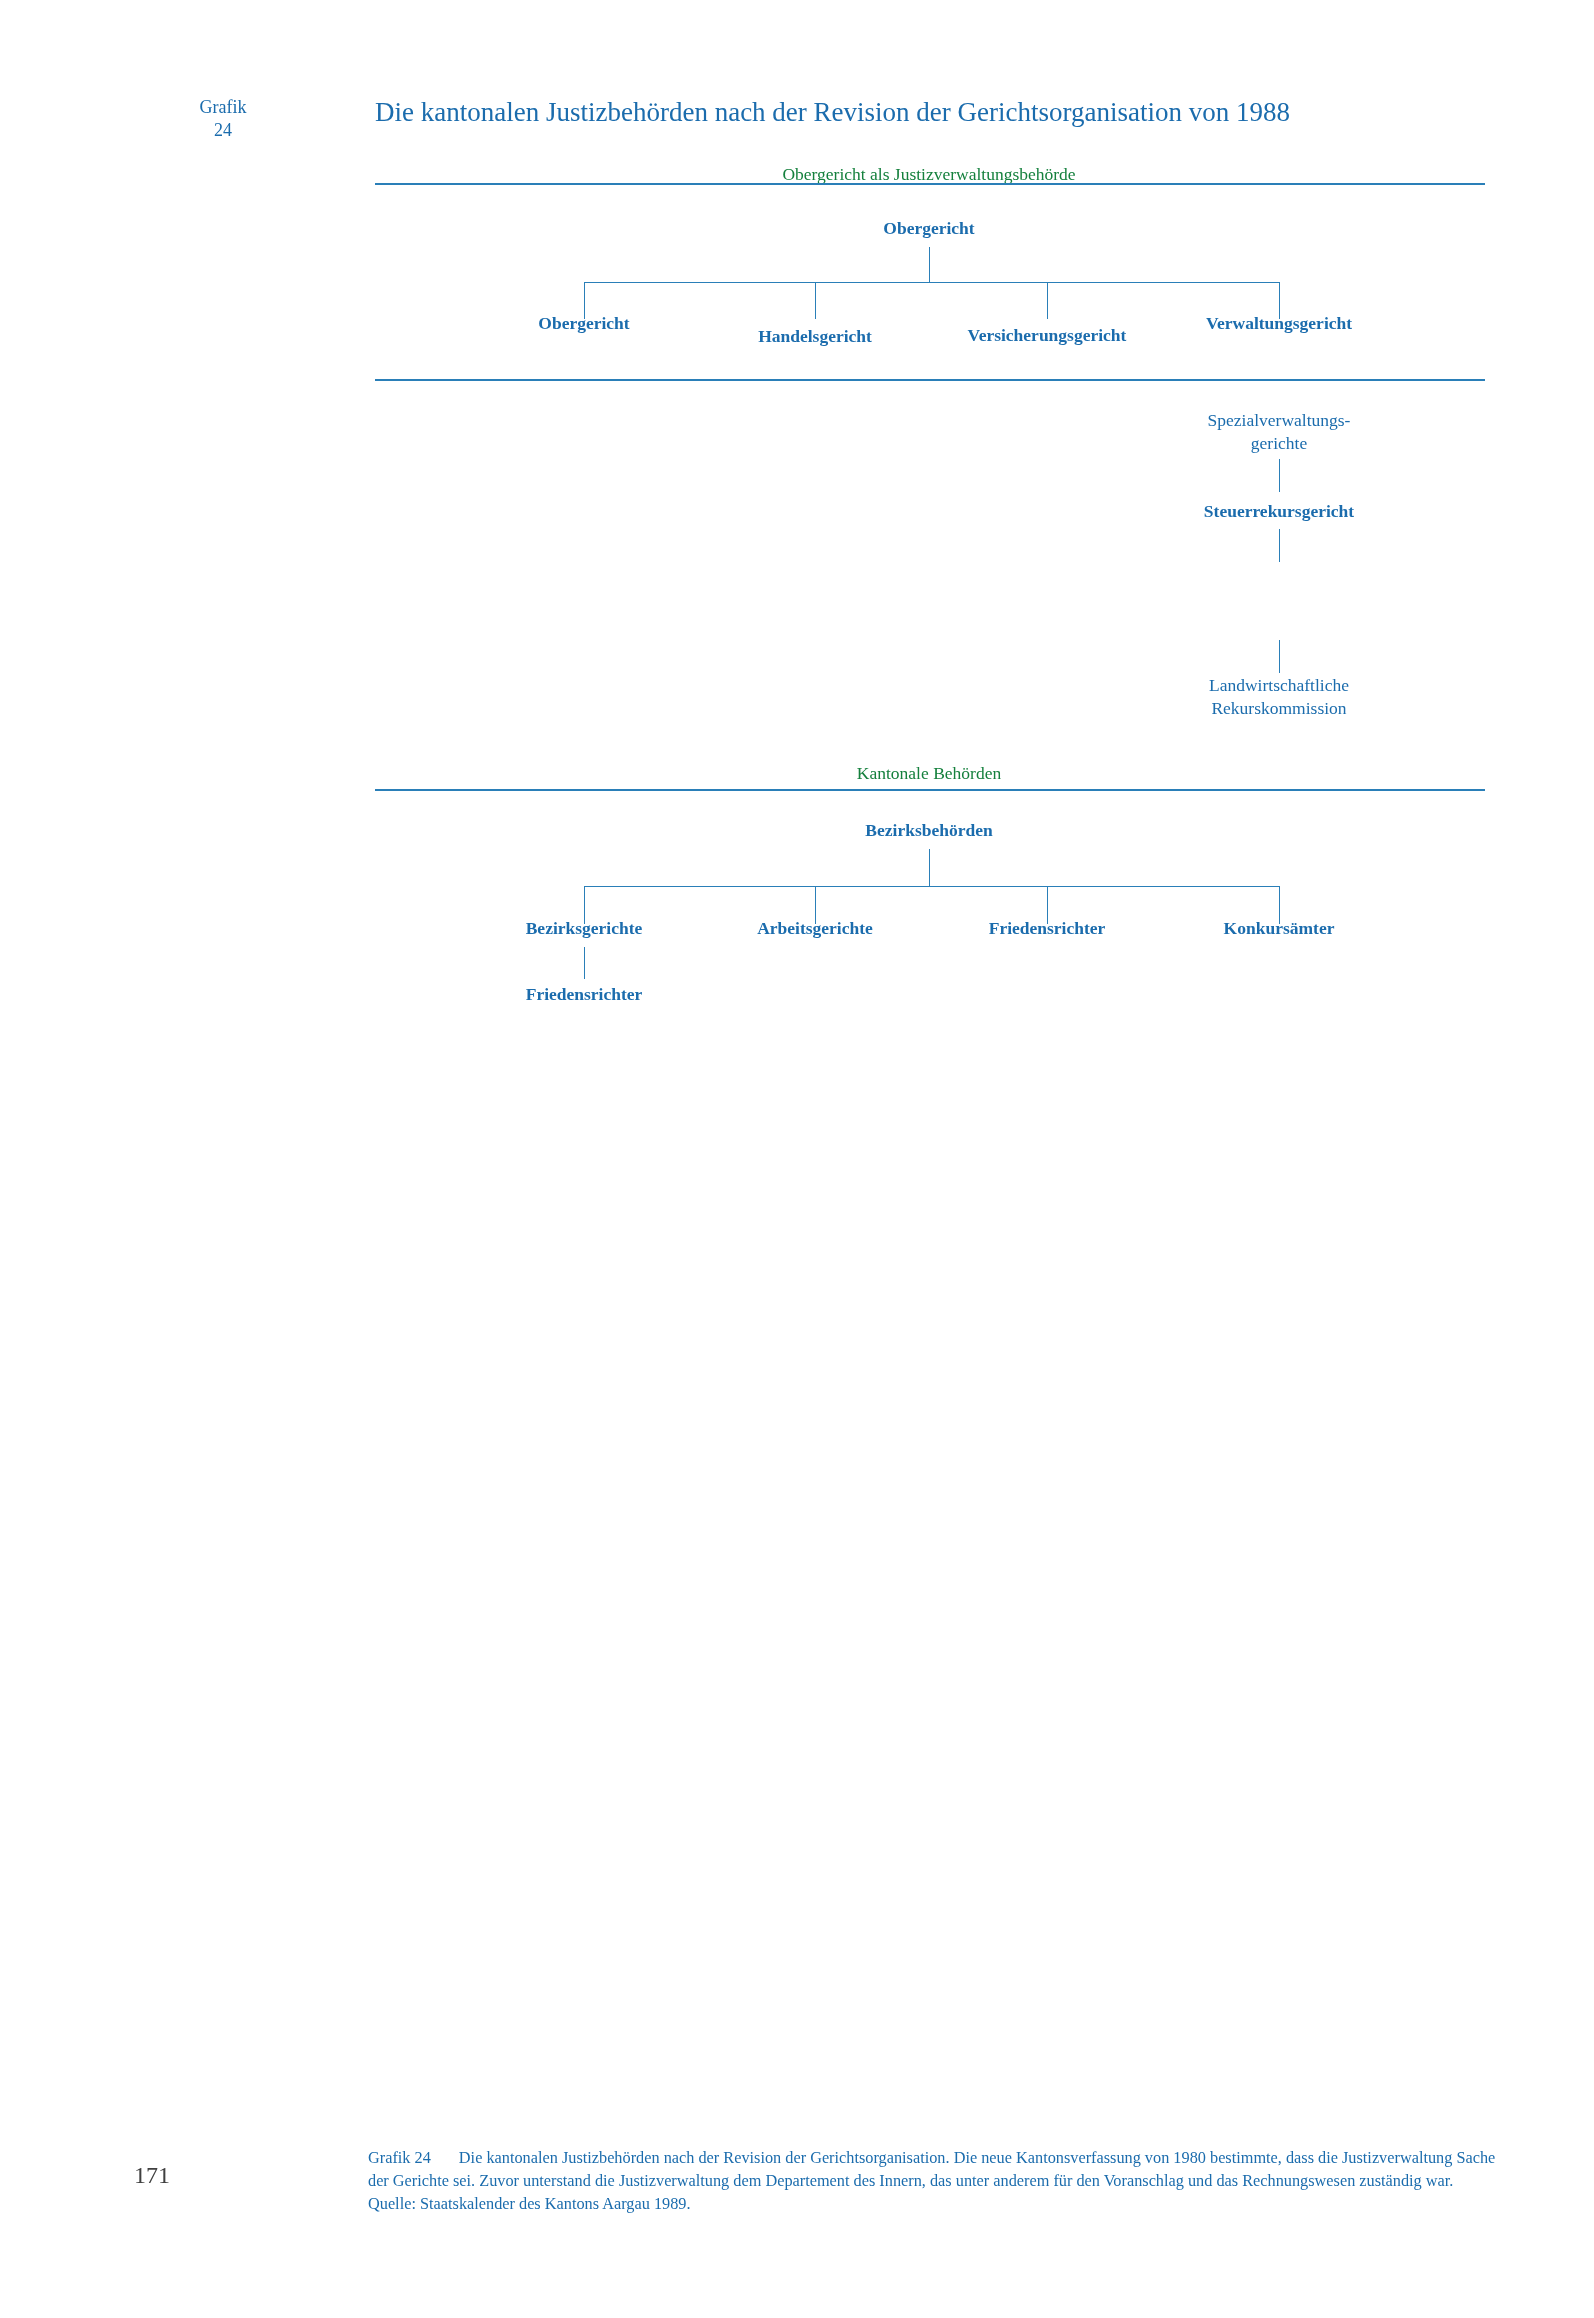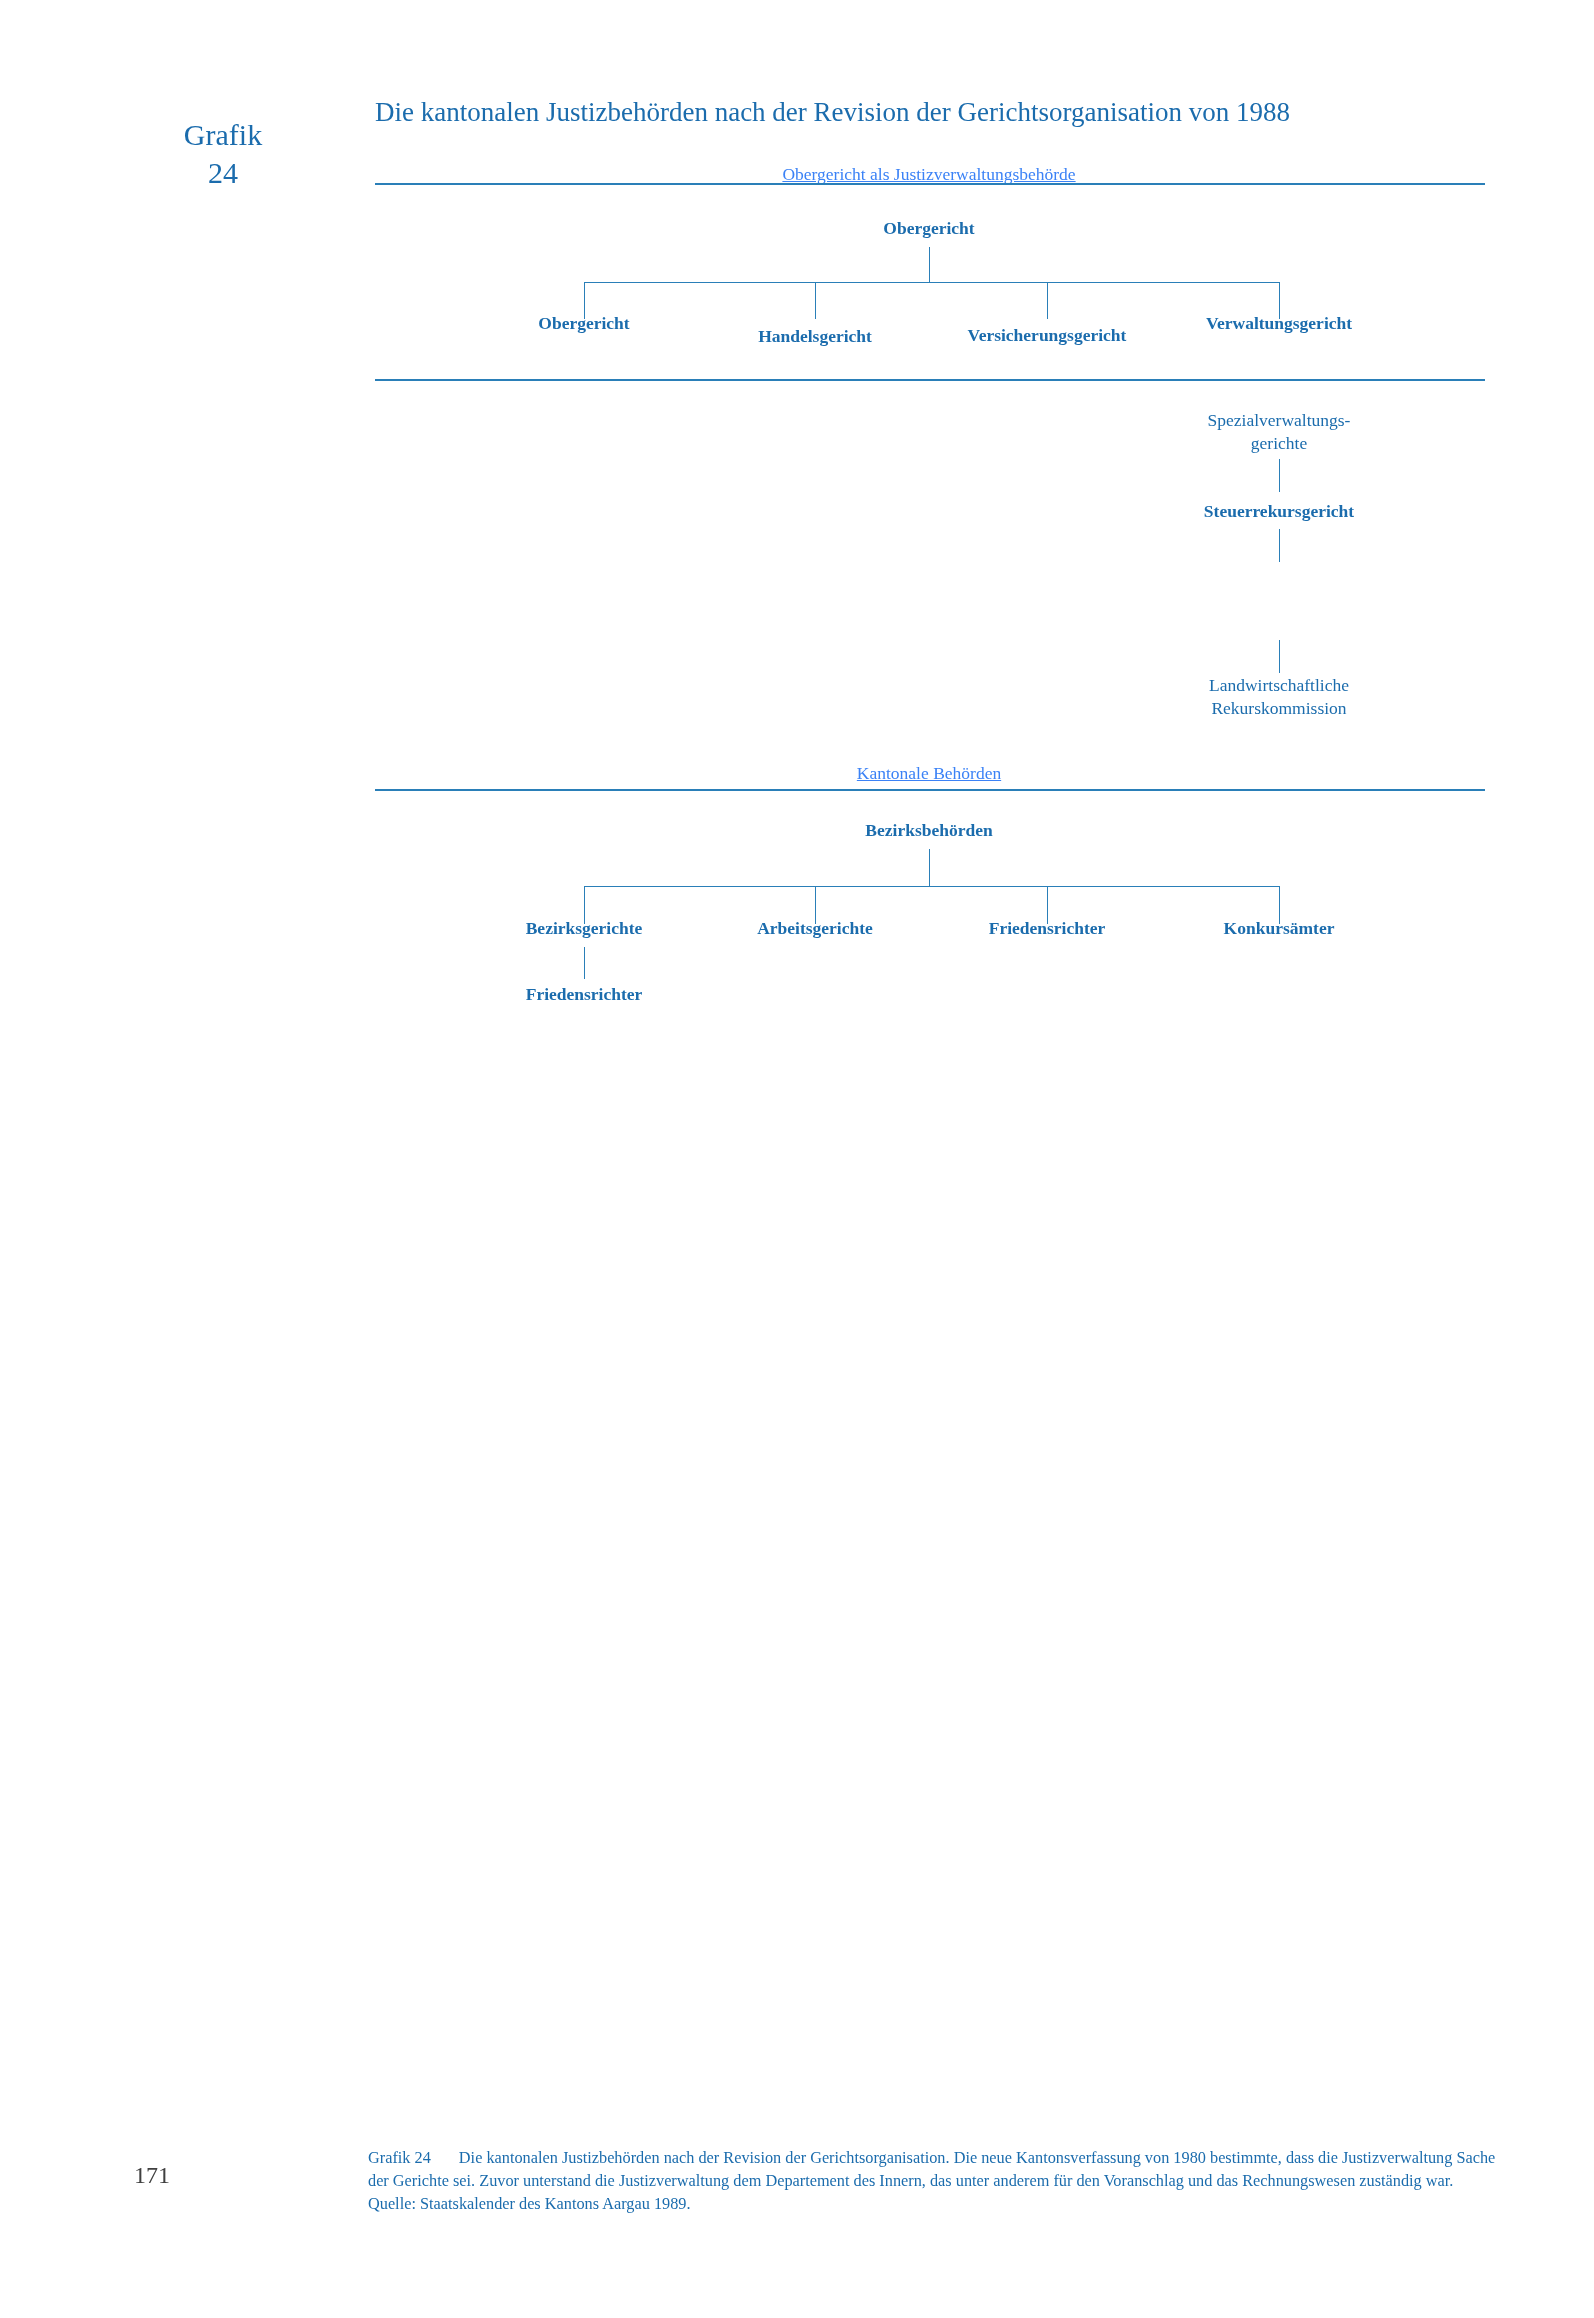--- a/index.html
+++ b/index.html
@@ -16,24 +16,23 @@
     overflow: hidden;
   }
 
   
   .grafik-label {
     position: absolute;
     left: 159px;
     top: 96px;
     width: 128px;
     text-align: center;
-    font-size: 30px;
+    font-size: 18px;
     line-height: 1.26;
     color: #1b6cad;
-    margin-top: 20px;
   }
   .grafik-label .num { display: block; }
 
   .page-title {
     position: absolute;
     left: 375px;
     top: 96px;
     width: 1132px;
     font-size: 27px;
     line-height: 1.25;
@@ -56,24 +55,23 @@
     width: 1110px;
     height: 0;
     border-top: 2.4px solid #2a7fb8;
   }
 
   .section-cap {
     position: absolute;
     font-size: 17.5px;
     line-height: 1.2;
     text-align: center;
-    color: #3b82f6;
+    color: #15803d;
     white-space: nowrap;
     transform: translateX(-50%);
-    text-decoration: underline;
   }
 
   .node {
     position: absolute;
     font-size: 17.5px;
     line-height: 1.32;
     text-align: center;
     color: #1b6cad;
     transform: translateX(-50%);
   }

